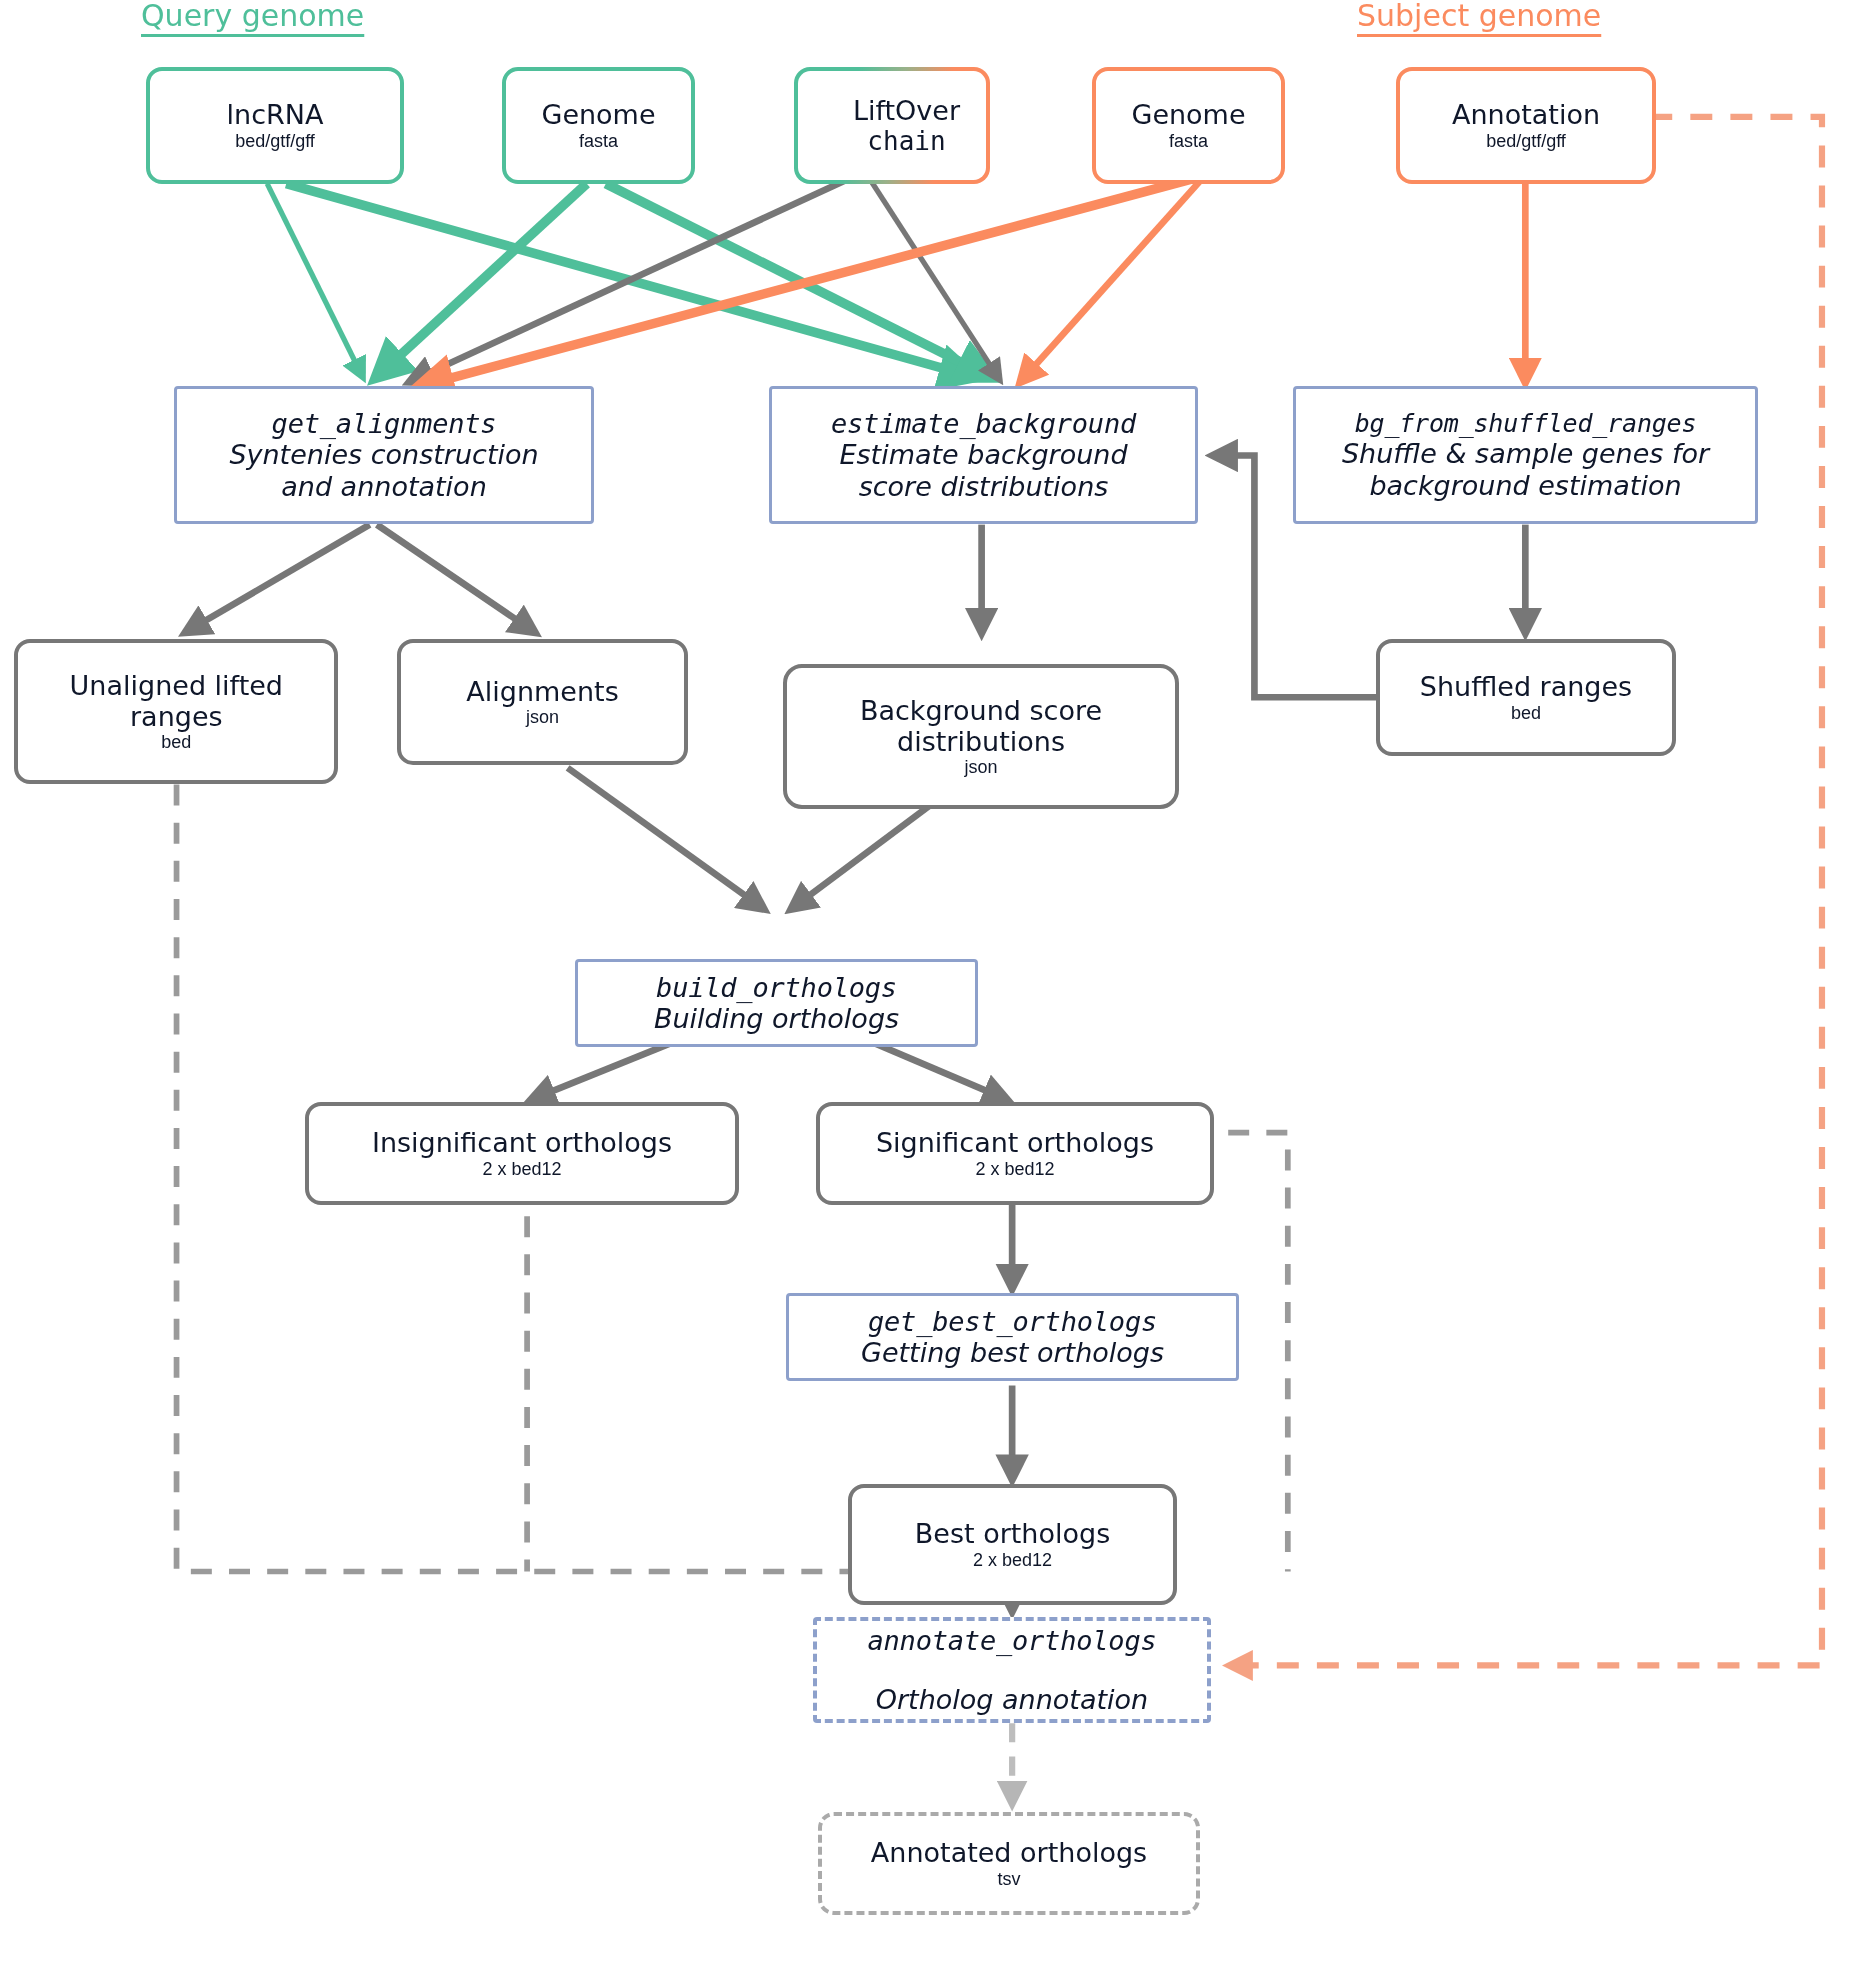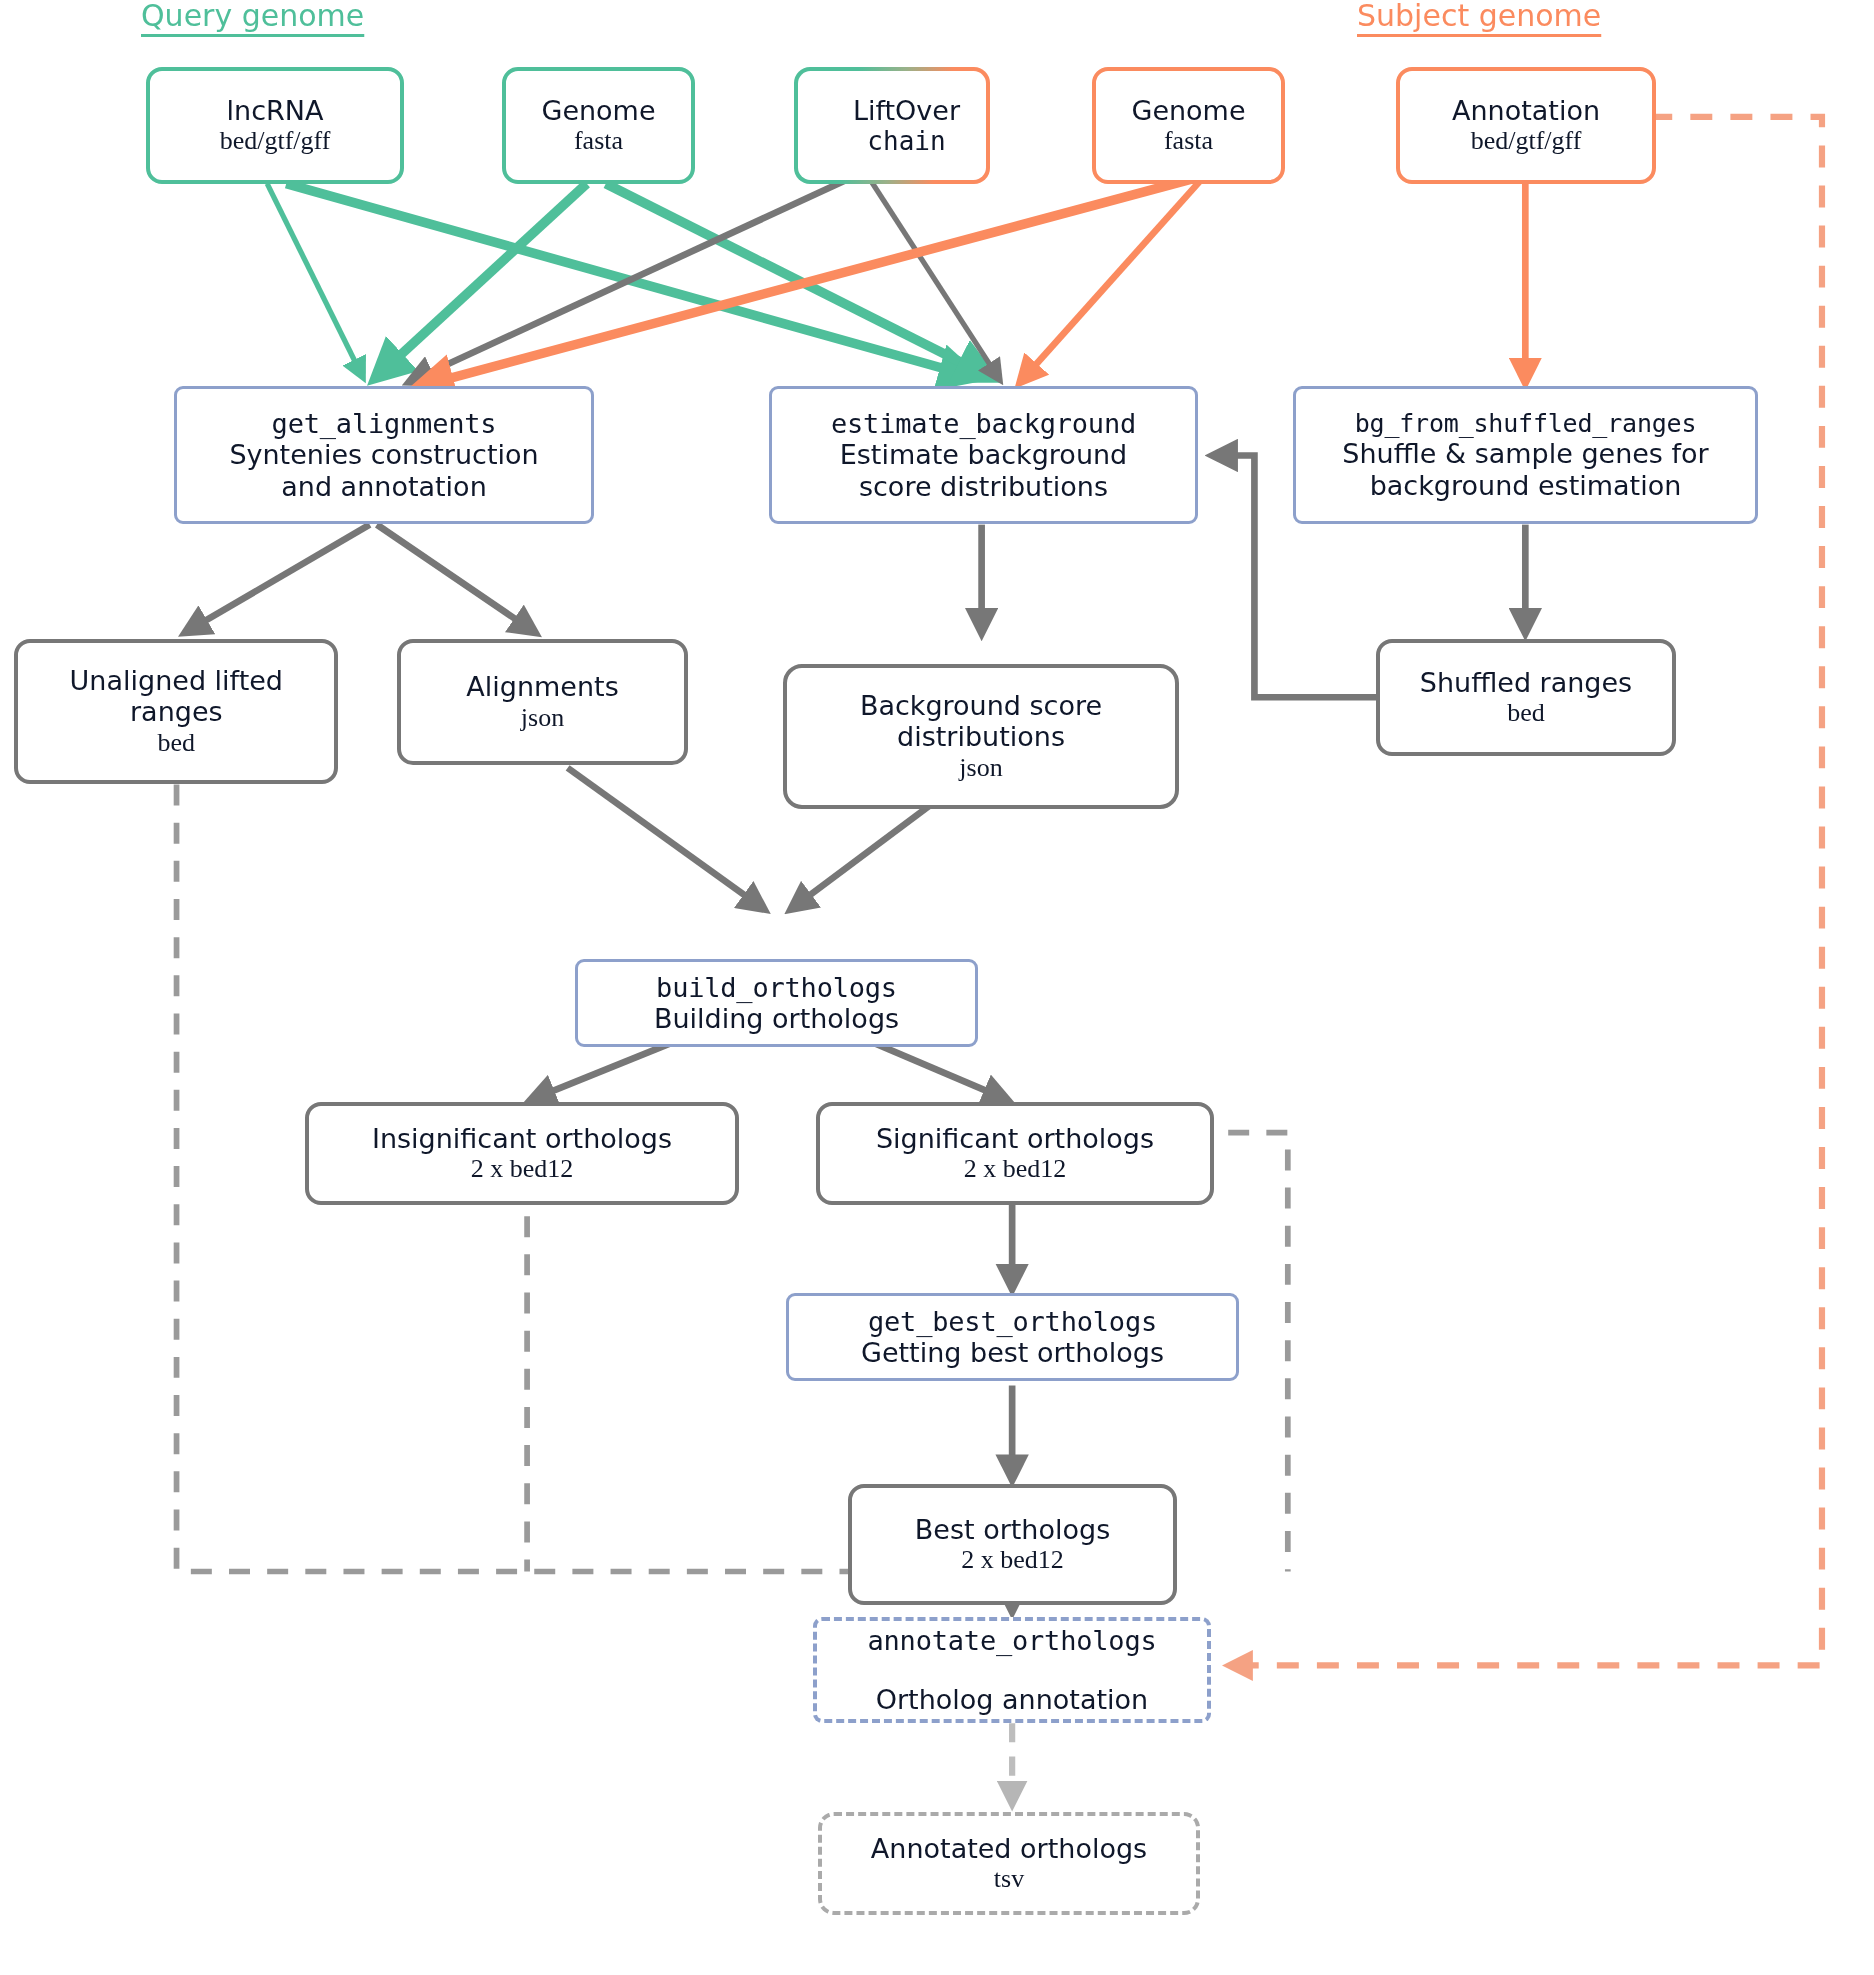--- a/index.html
+++ b/index.html
@@ -5,23 +5,23 @@
   html,body{margin:0;padding:0;background:#ffffff;}
   body{font-family:"DejaVu Sans", sans-serif;}
   #stage{position:relative;width:1875px;height:1975px;background:#fff;overflow:hidden;}
   svg.layer{position:absolute;left:0;top:0;width:1875px;height:1975px;}
   .node{position:absolute;box-sizing:border-box;display:flex;flex-direction:column;
         align-items:center;justify-content:center;background:#ffffff;}
   .node .l1,.node .l2,.node .l3{display:block;text-align:center;line-height:1.16;color:#0f172a;}
   
   .io{border-radius:16px;border-width:4.3px;border-style:solid;}
   .io .l1{font-size:27px;}
-  .io .l2{font-size:26px;font-family:Liberation Serif, serif;}
+  .io .l2{font-size:18px;font-family:Liberation Sans, sans-serif;}
   
-  .proc{border:3.3px solid #8da0cb;border-radius:9px;}
+  .proc{border:3.3px solid #8da0cb;border-radius:4px;font-style:italic;}
   .proc .l1{font-size:27px;font-family:"DejaVu Sans Mono", monospace;letter-spacing:-0.2px;}
   .proc .l2,.proc .l3{font-size:27px;}
   .proc.dashed{border-style:dashed;border-width:4.3px;}
   .gray{border-color:#777777;}
   .green{border-color:#4fbf9a;}
   .orange{border-color:#fb8b5f;}
   .grad-lo{border:0;background:transparent;}
   .grad-lo .inner{position:absolute;inset:0;border-radius:16px;
        background:linear-gradient(100deg,#4fbf9a 0%,#4fbf9a 30%,#9ab189 52%,#fb8b5f 74%,#fb8b5f 100%);}
   .grad-lo .hole{position:absolute;inset:4.3px;border-radius:12.4px;background:#fff;}

